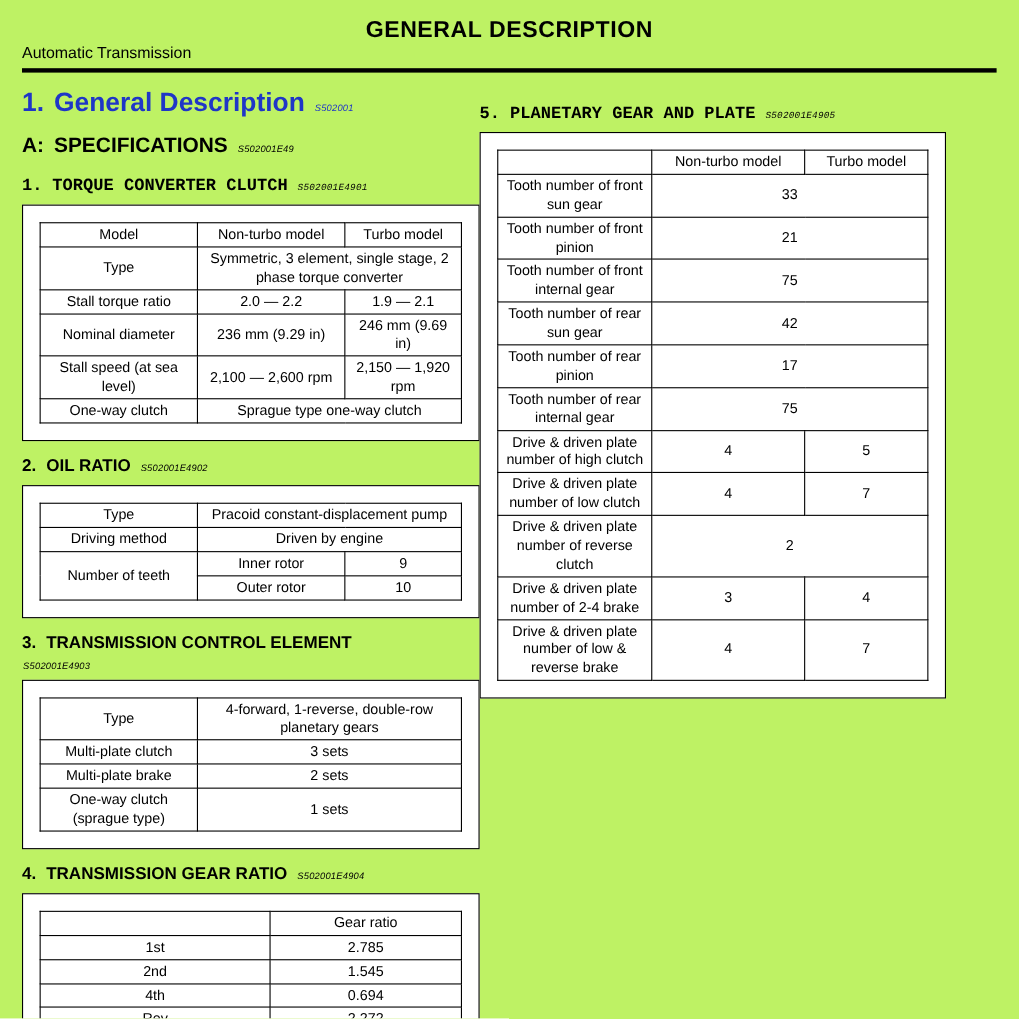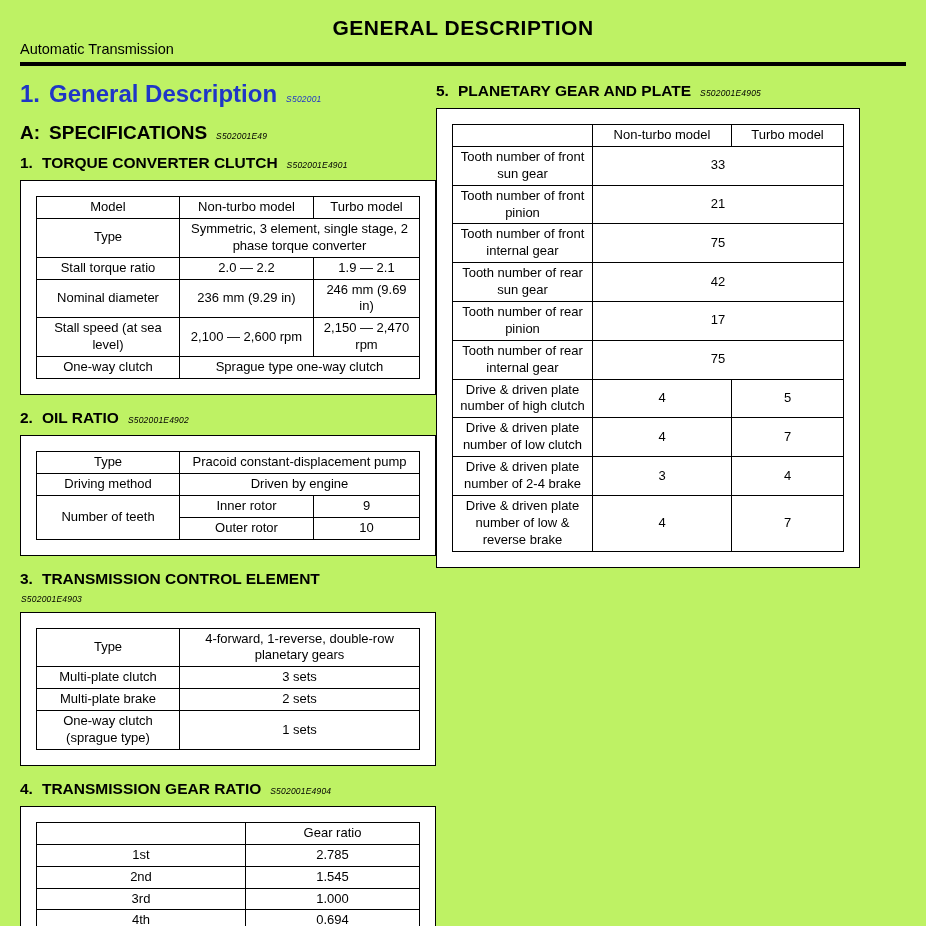--- a/index.html
+++ b/index.html
@@ -16,21 +16,21 @@
   .doc-category { font-size: 14.5px; margin-top: 1px; }
   .header-rule { height: 4px; background: #000; margin-top: 5px; }
 
   .columns { display: flex; margin-top: 12px; }
   .col-left  { width: 416px; flex: none; }
   .col-right { width: 424px; flex: none; }
 
   .h-main { color: var(--heading-blue, #1f36c7); font-size: 24px; font-weight: bold; margin: 2px 0 14px 0; }
   .h-spec { font-size: 19px; font-weight: bold; margin: 0 0 10px 0; }
   .h-sub  { font-size: 15.5px; font-weight: bold; margin: 14px 0 8px 0; }
-  .h-sub.first { margin-top: 4px; }
+  .h-sub.first { margin-top: 16px; font-family: Liberation Mono, monospace; }
   .num { margin-right: 9px; }
   .code { font-size: 8.5px; font-style: italic; font-weight: normal; margin-left: 9px; letter-spacing: 0.2px; }
   .code-line { font-size: 8.5px; font-style: italic; margin: -2px 0 8px 1px; letter-spacing: 0.2px; }
 
   .tbl-wrap { border: 1px solid #000; padding: 15px; margin: 4px 0 10px 0; background: #fff; }
   table { border-collapse: collapse; width: 100%; font-size: 13px; table-layout: fixed; }
   td { border: 1px solid #000; padding: 2px 5px; vertical-align: middle; line-height: 1.3; word-wrap: break-word; }
   .lbl { text-align: center; }
   .ctr { text-align: center; }
 </style>
@@ -83,21 +83,21 @@
             <td class="ctr">1.9 — 2.1</td>
           </tr>
           <tr>
             <td class="lbl">Nominal diameter</td>
             <td class="ctr">236 mm (9.29 in)</td>
             <td class="ctr">246 mm (9.69 in)</td>
           </tr>
           <tr>
             <td class="lbl">Stall speed (at sea level)</td>
             <td class="ctr">2,100 — 2,600 rpm</td>
-            <td class="ctr">2,150 — 2,470 rpm</td>
+            <td class="ctr">2,150 — 1,920 rpm</td>
           </tr>
           <tr>
             <td class="lbl">One-way clutch</td>
             <td class="ctr" colspan="2">Sprague type one-way clutch</td>
           </tr>
         </tbody>
           </table>
       </div>
 
       <div class="h-sub">
@@ -179,24 +179,20 @@
           </tr>
           <tr>
             <td class="lbl">1st</td>
             <td class="ctr">2.785</td>
           </tr>
           <tr>
             <td class="lbl">2nd</td>
             <td class="ctr">1.545</td>
           </tr>
           <tr>
-            <td class="lbl">3rd</td>
-            <td class="ctr">1.000</td>
-          </tr>
-          <tr>
             <td class="lbl">4th</td>
             <td class="ctr">0.694</td>
           </tr>
           <tr>
             <td class="lbl">Rev</td>
             <td class="ctr">2.272</td>
           </tr>
         </tbody>
           </table>
       </div>
@@ -250,20 +246,24 @@
             <td class="lbl">Drive &amp; driven plate number of high clutch</td>
             <td class="ctr">4</td>
             <td class="ctr">5</td>
           </tr>
           <tr>
             <td class="lbl">Drive &amp; driven plate number of low clutch</td>
             <td class="ctr">4</td>
             <td class="ctr">7</td>
           </tr>
           <tr>
+            <td class="lbl">Drive &amp; driven plate number of reverse clutch</td>
+            <td class="ctr" colspan="2">2</td>
+          </tr>
+          <tr>
             <td class="lbl">Drive &amp; driven plate number of 2-4 brake</td>
             <td class="ctr">3</td>
             <td class="ctr">4</td>
           </tr>
           <tr>
             <td class="lbl">Drive &amp; driven plate number of low &amp; reverse brake</td>
             <td class="ctr">4</td>
             <td class="ctr">7</td>
           </tr>
         </tbody>

